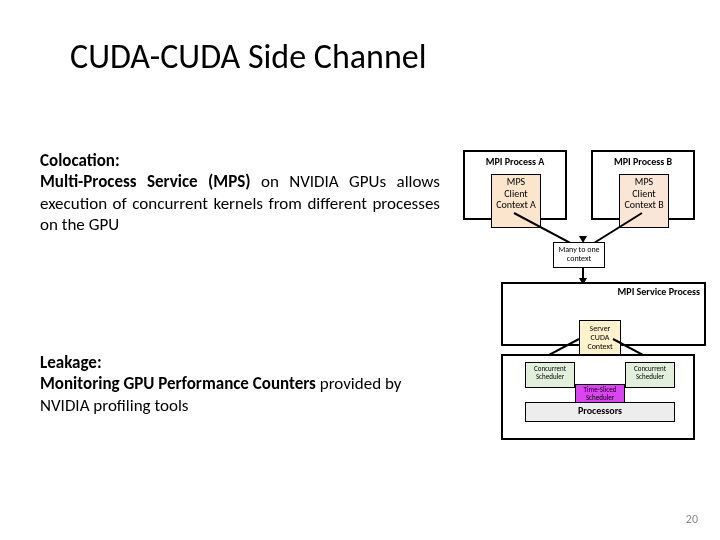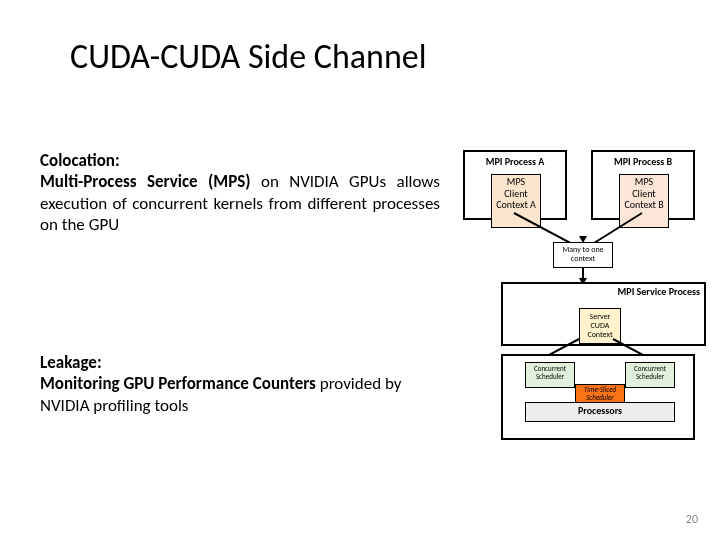--- a/index.html
+++ b/index.html
@@ -79,21 +79,21 @@
     width: 0; height: 0;
     border-left: 4px solid transparent;
     border-right: 4px solid transparent;
     border-top: 7px solid #000;
   }
 
   .many-box {
     position: absolute;
     left: 90px;
     top: 92px;
-    width: 60px;
+    width: 52px;
     height: 26px;
     border: 1px solid #000;
     background: #fff;
     font-size: 8px;
     padding-top: 2px;
   }
 
   .mpi-service {
     position: absolute;
     left: 38px;
@@ -106,21 +106,21 @@
   .mpi-service-label {
     position: absolute;
     right: 4px;
     top: 2px;
     font-weight: 700;
     font-size: 10px;
   }
   .server-ctx {
     position: absolute;
     left: 76px;
-    top: 24px;
+    top: 36px;
     width: 42px;
     height: 36px;
     border: 1px solid #000;
     background: #fff2cc;
     font-size: 8px;
     padding-top: 3px;
   }
 
   .gpu-box {
     position: absolute;
@@ -157,24 +157,23 @@
     height: 26px;
     border: 1px solid #000;
     font-size: 7px;
     padding-top: 2px;
   }
   .sched-a { left: 22px; top: 6px; background: #e2efda; }
   .sched-b { left: 122px; top: 6px; background: #e2efda; }
   .sched-time {
     left: 72px; top: 28px;
     width: 50px; height: 20px;
-    background: #f97316;
+    background: #d946ef;
     font-size: 7px;
     padding-top: 1px;
-    font-style: italic;
   }
 
   .pagenum {
     position: absolute;
     right: 22px;
     bottom: 14px;
     font-size: 12px;
     color: #888;
   }
 

